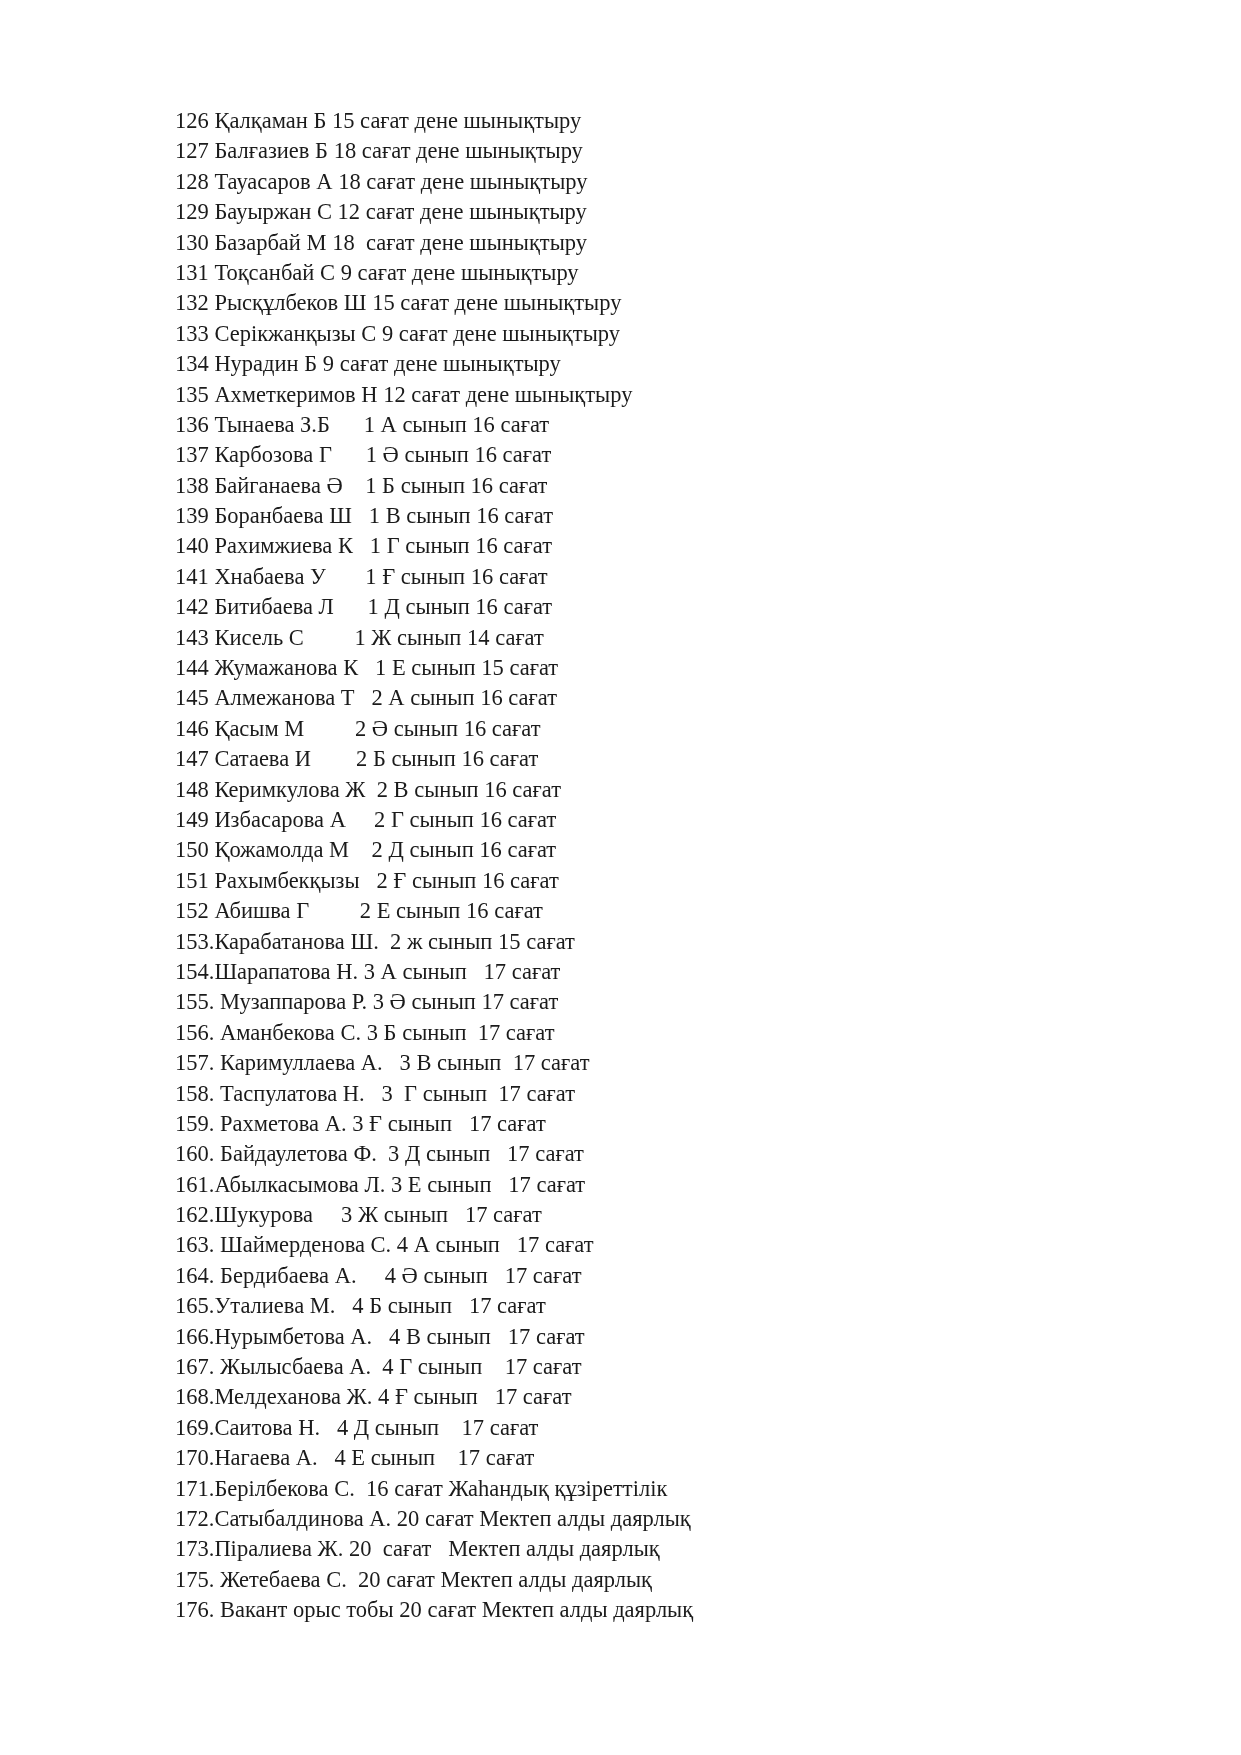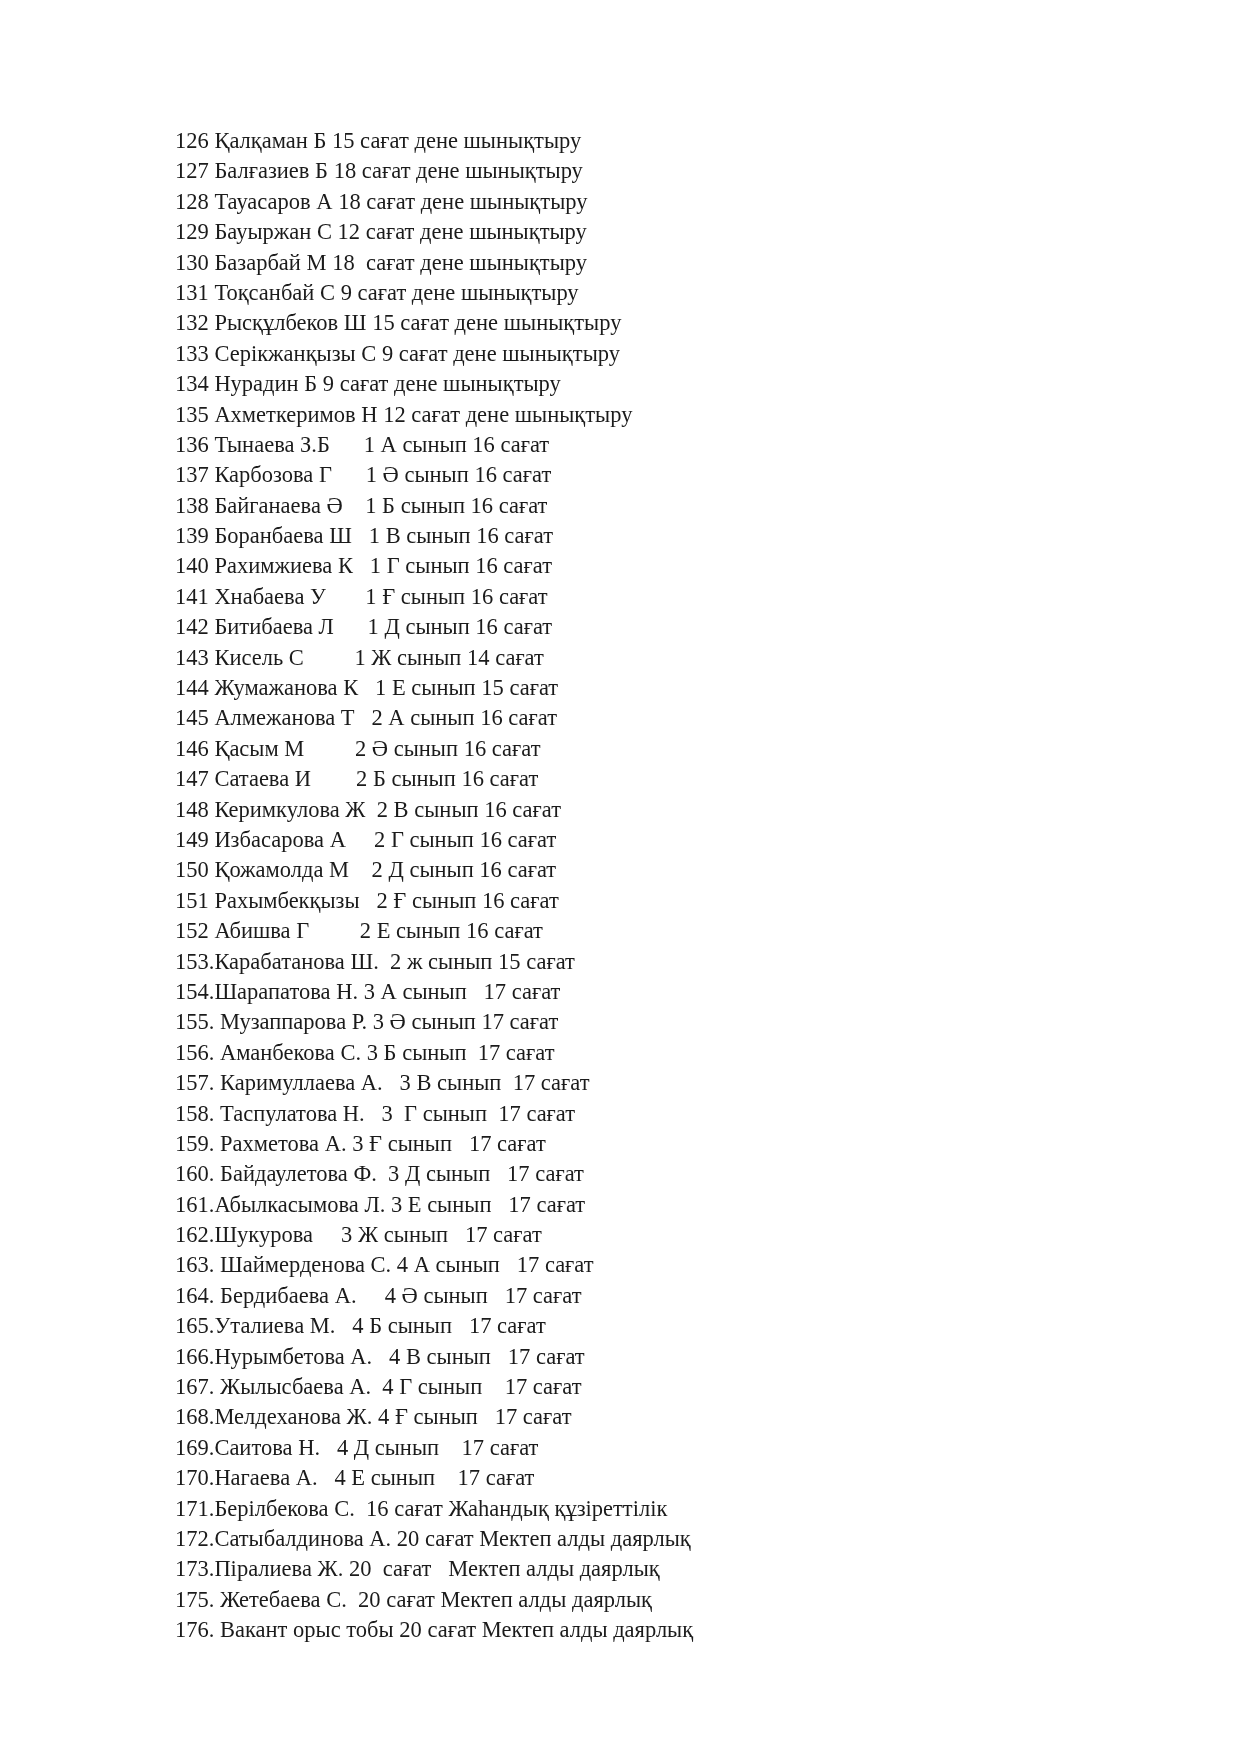--- a/index.html
+++ b/index.html
@@ -22,21 +22,20 @@
   .doc-lines {
     position: absolute;
     top: 106px;
     left: 175px;
     right: 20px;
     font-family: "Liberation Serif", "DejaVu Serif", serif;
     font-size: 22.5px;
     line-height: 30.4px;
     color: #1b1b1b;
     white-space: pre;
-    margin-top: 20px;
   }
   .doc-line {
     height: 30.4px;
   }
 </style>
 </head>
 <body>
 
 <div class="page">
   <div class="doc-lines"><div class="doc-line">126 Қалқаман Б 15 сағат дене шынықтыру</div><div class="doc-line">127 Балғазиев Б 18 сағат дене шынықтыру</div><div class="doc-line">128 Тауасаров А 18 сағат дене шынықтыру</div><div class="doc-line">129 Бауыржан С 12 сағат дене шынықтыру</div><div class="doc-line">130 Базарбай М 18  сағат дене шынықтыру</div><div class="doc-line">131 Тоқсанбай С 9 сағат дене шынықтыру</div><div class="doc-line">132 Рысқұлбеков Ш 15 сағат дене шынықтыру</div><div class="doc-line">133 Серікжанқызы С 9 сағат дене шынықтыру</div><div class="doc-line">134 Нурадин Б 9 сағат дене шынықтыру</div><div class="doc-line">135 Ахметкеримов Н 12 сағат дене шынықтыру</div><div class="doc-line">136 Тынаева З.Б      1 А сынып 16 сағат</div><div class="doc-line">137 Карбозова Г      1 Ә сынып 16 сағат</div><div class="doc-line">138 Байганаева Ә    1 Б сынып 16 сағат</div><div class="doc-line">139 Боранбаева Ш   1 В сынып 16 сағат</div><div class="doc-line">140 Рахимжиева К   1 Г сынып 16 сағат</div><div class="doc-line">141 Хнабаева У       1 Ғ сынып 16 сағат</div><div class="doc-line">142 Битибаева Л      1 Д сынып 16 сағат</div><div class="doc-line">143 Кисель С         1 Ж сынып 14 сағат</div><div class="doc-line">144 Жумажанова К   1 Е сынып 15 сағат</div><div class="doc-line">145 Алмежанова Т   2 А сынып 16 сағат</div><div class="doc-line">146 Қасым М         2 Ә сынып 16 сағат</div><div class="doc-line">147 Сатаева И        2 Б сынып 16 сағат</div><div class="doc-line">148 Керимкулова Ж  2 В сынып 16 сағат</div><div class="doc-line">149 Избасарова А     2 Г сынып 16 сағат</div><div class="doc-line">150 Қожамолда М    2 Д сынып 16 сағат</div><div class="doc-line">151 Рахымбекқызы   2 Ғ сынып 16 сағат</div><div class="doc-line">152 Абишва Г         2 Е сынып 16 сағат</div><div class="doc-line">153.Карабатанова Ш.  2 ж сынып 15 сағат</div><div class="doc-line">154.Шарапатова Н. 3 А сынып   17 сағат</div><div class="doc-line">155. Музаппарова Р. 3 Ә сынып 17 сағат</div><div class="doc-line">156. Аманбекова С. 3 Б сынып  17 сағат</div><div class="doc-line">157. Каримуллаева А.   3 В сынып  17 сағат</div><div class="doc-line">158. Таспулатова Н.   3  Г сынып  17 сағат</div><div class="doc-line">159. Рахметова А. 3 Ғ сынып   17 сағат</div><div class="doc-line">160. Байдаулетова Ф.  3 Д сынып   17 сағат</div><div class="doc-line">161.Абылкасымова Л. 3 Е сынып   17 сағат</div><div class="doc-line">162.Шукурова     3 Ж сынып   17 сағат</div><div class="doc-line">163. Шаймерденова С. 4 А сынып   17 сағат</div><div class="doc-line">164. Бердибаева А.     4 Ә сынып   17 сағат</div><div class="doc-line">165.Уталиева М.   4 Б сынып   17 сағат</div><div class="doc-line">166.Нурымбетова А.   4 В сынып   17 сағат</div><div class="doc-line">167. Жылысбаева А.  4 Г сынып    17 сағат</div><div class="doc-line">168.Мелдеханова Ж. 4 Ғ сынып   17 сағат</div><div class="doc-line">169.Саитова Н.   4 Д сынып    17 сағат</div><div class="doc-line">170.Нагаева А.   4 Е сынып    17 сағат</div><div class="doc-line">171.Берілбекова С.  16 сағат Жаһандық құзіреттілік</div><div class="doc-line">172.Сатыбалдинова А. 20 сағат Мектеп алды даярлық</div><div class="doc-line">173.Піралиева Ж. 20  сағат   Мектеп алды даярлық</div><div class="doc-line">175. Жетебаева С.  20 сағат Мектеп алды даярлық</div><div class="doc-line">176. Вакант орыс тобы 20 сағат Мектеп алды даярлық</div></div>

